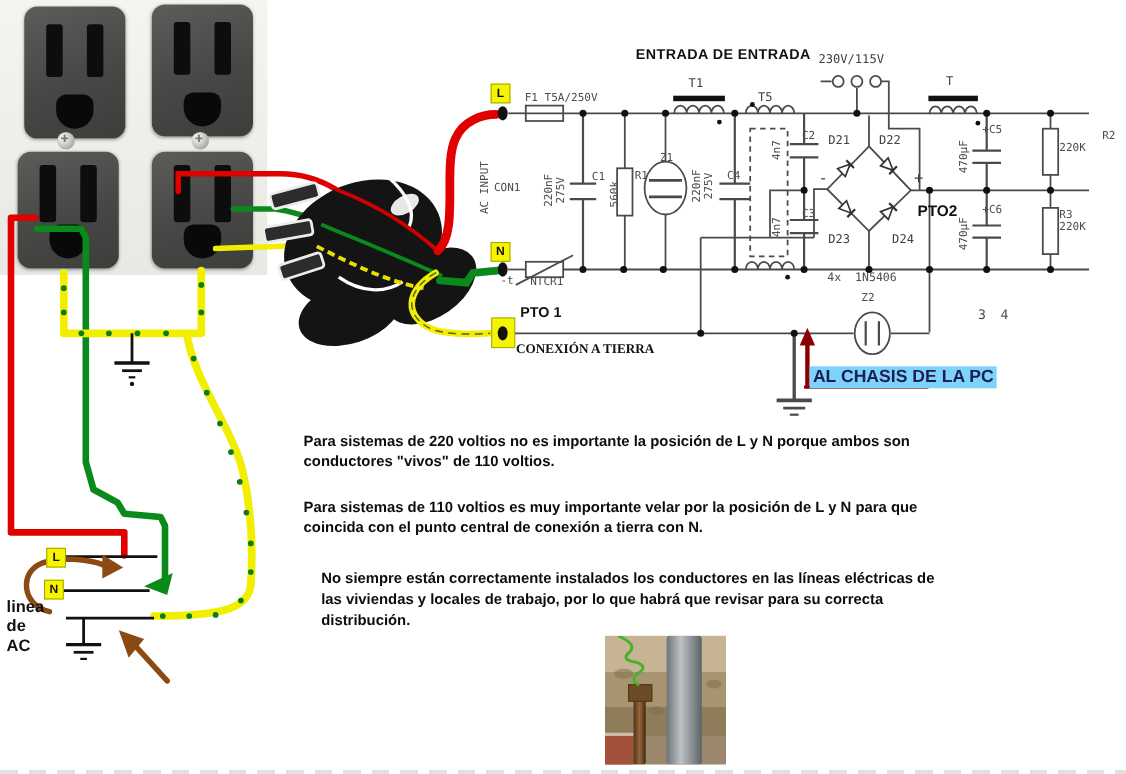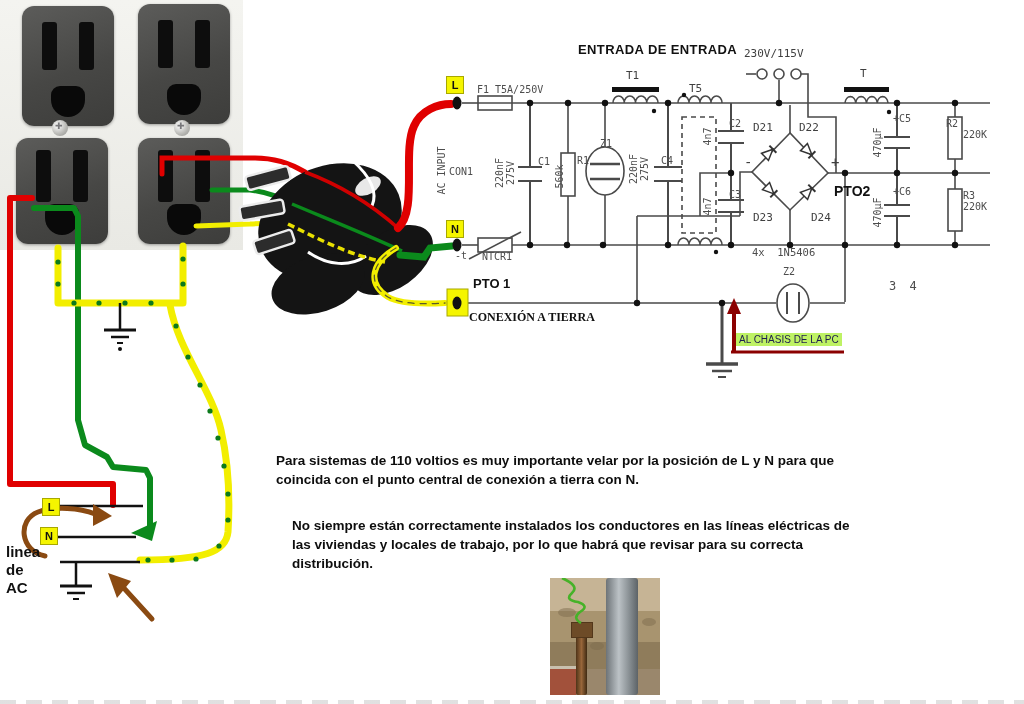--- a/index.html
+++ b/index.html
@@ -32,22 +32,22 @@
   .lbl{position:absolute;white-space:pre;}
   .mono{font-family:"DejaVu Sans Mono",monospace;font-size:10px;color:#4d4d4d;line-height:11px;}
   .mono11{font-family:"DejaVu Sans Mono",monospace;font-size:11px;color:#3f3f3f;}
   .bold{font-family:"Liberation Sans",sans-serif;font-weight:bold;color:#111;}
   .rot{transform:rotate(-90deg);transform-origin:center;text-align:center;white-space:pre;}
   .tag{position:absolute;background:#f5f500;border:1px solid #a8a800;color:#111;
     font-family:"Liberation Sans",sans-serif;font-weight:bold;font-size:11px;line-height:14px;
     width:14px;text-align:center;padding:1px 1px;}
   .para{position:absolute;font-family:"Liberation Sans",sans-serif;font-weight:bold;
     font-size:13.5px;line-height:1.42;color:#0d0d0d;white-space:pre-line;width:745px;}
-  .chassis{position:absolute;background:#bef264;color:#1d1d4f;font-family:"Liberation Sans",sans-serif;
-    font-weight:normal;font-size:10px;padding:1px 3px;}
+  .chassis{position:absolute;background:#7dd3fc;color:#1d1d4f;font-family:"Liberation Sans",sans-serif;
+    font-weight:bold;font-size:16px;padding:1px 3px;}
   .bottom-edge{position:absolute;left:0;bottom:0;width:100%;height:4px;opacity:.55;
     background:repeating-linear-gradient(90deg,#c8c8c8 0 16px,transparent 16px 26px);}
 </style>
 </head>
 <body>
 
 <div class="canvas">
 
   <div class="photo-outlets">
     <div class="outlet" style="left:22px;top:6px;width:92px;height:120px;">
@@ -341,36 +341,38 @@
   <div class="lbl mono11" style="left:753px;top:211px;">D23</div>
   <div class="lbl mono11" style="left:799px;top:211px;padding-left:12px;">D24</div>
   <div class="lbl mono11" style="left:744px;top:154px;font-size:14px;">-</div>
   <div class="lbl mono11" style="left:831px;top:154px;font-size:14px;">+</div>
   <div class="lbl bold" style="left:822px;top:183px;font-size:14px;padding-left:12px;">PTO2</div>
 
   <div class="lbl mono" style="left:893px;top:113px;">+C5</div>
   <div class="lbl mono" style="left:893px;top:186px;">+C6</div>
   <div class="lbl mono rot" style="left:855px;top:137px;width:44px;">470µF</div>
   <div class="lbl mono rot" style="left:855px;top:207px;width:44px;">470µF</div>
-  <div class="lbl mono" style="left:946px;top:118px;">R2</div>
+  <div class="lbl mono" style="left:1002px;top:118px;">R2</div>
   <div class="lbl mono" style="left:963px;top:129px;">220K</div>
   <div class="lbl mono" style="left:963px;top:190px;">R3</div>
   <div class="lbl mono" style="left:963px;top:201px;">220K</div>
 
   <div class="lbl mono" style="left:752px;top:247px;font-size:10.5px;">4x  1N5406</div>
   <div class="lbl mono" style="left:783px;top:266px;">Z2</div>
   <div class="lbl mono" style="left:889px;top:281px;font-size:12px;letter-spacing:3px;">3 4</div>
 
   <div class="lbl mono" style="left:455px;top:250px;">-t</div>
   <div class="lbl mono" style="left:482px;top:251px;">NTCR1</div>
 
   <div class="lbl bold" style="left:473px;top:276px;font-size:13px;">PTO 1</div>
   <div class="lbl bold" style="left:469px;top:310px;font-size:12px;font-family:Liberation Serif, serif;">CONEXIÓN A TIERRA</div>
   <div class="chassis" style="left:736px;top:333px;">AL CHASIS DE LA PC</div>
 
+  <div class="para" style="left:276px;top:391px;">Para sistemas de 220 voltios no es importante la posición de L y N porque ambos son
+conductores "vivos" de 110 voltios.</div>
   <div class="para" style="left:276px;top:451px;">Para sistemas de 110 voltios es muy importante velar por la posición de L y N para que
 coincida con el punto central de conexión a tierra con N.</div>
   <div class="para" style="left:292px;top:516px;">No siempre están correctamente instalados los conductores en las líneas eléctricas de
 las viviendas y locales de trabajo, por lo que habrá que revisar para su correcta
 distribución.</div>
 
   <div class="tag" style="left:42px;top:498px;">L</div>
   <div class="tag" style="left:40px;top:527px;">N</div>
   <div class="lbl bold" style="left:6px;top:543px;font-size:15px;line-height:1.2;white-space:pre-line;">linea
 de

